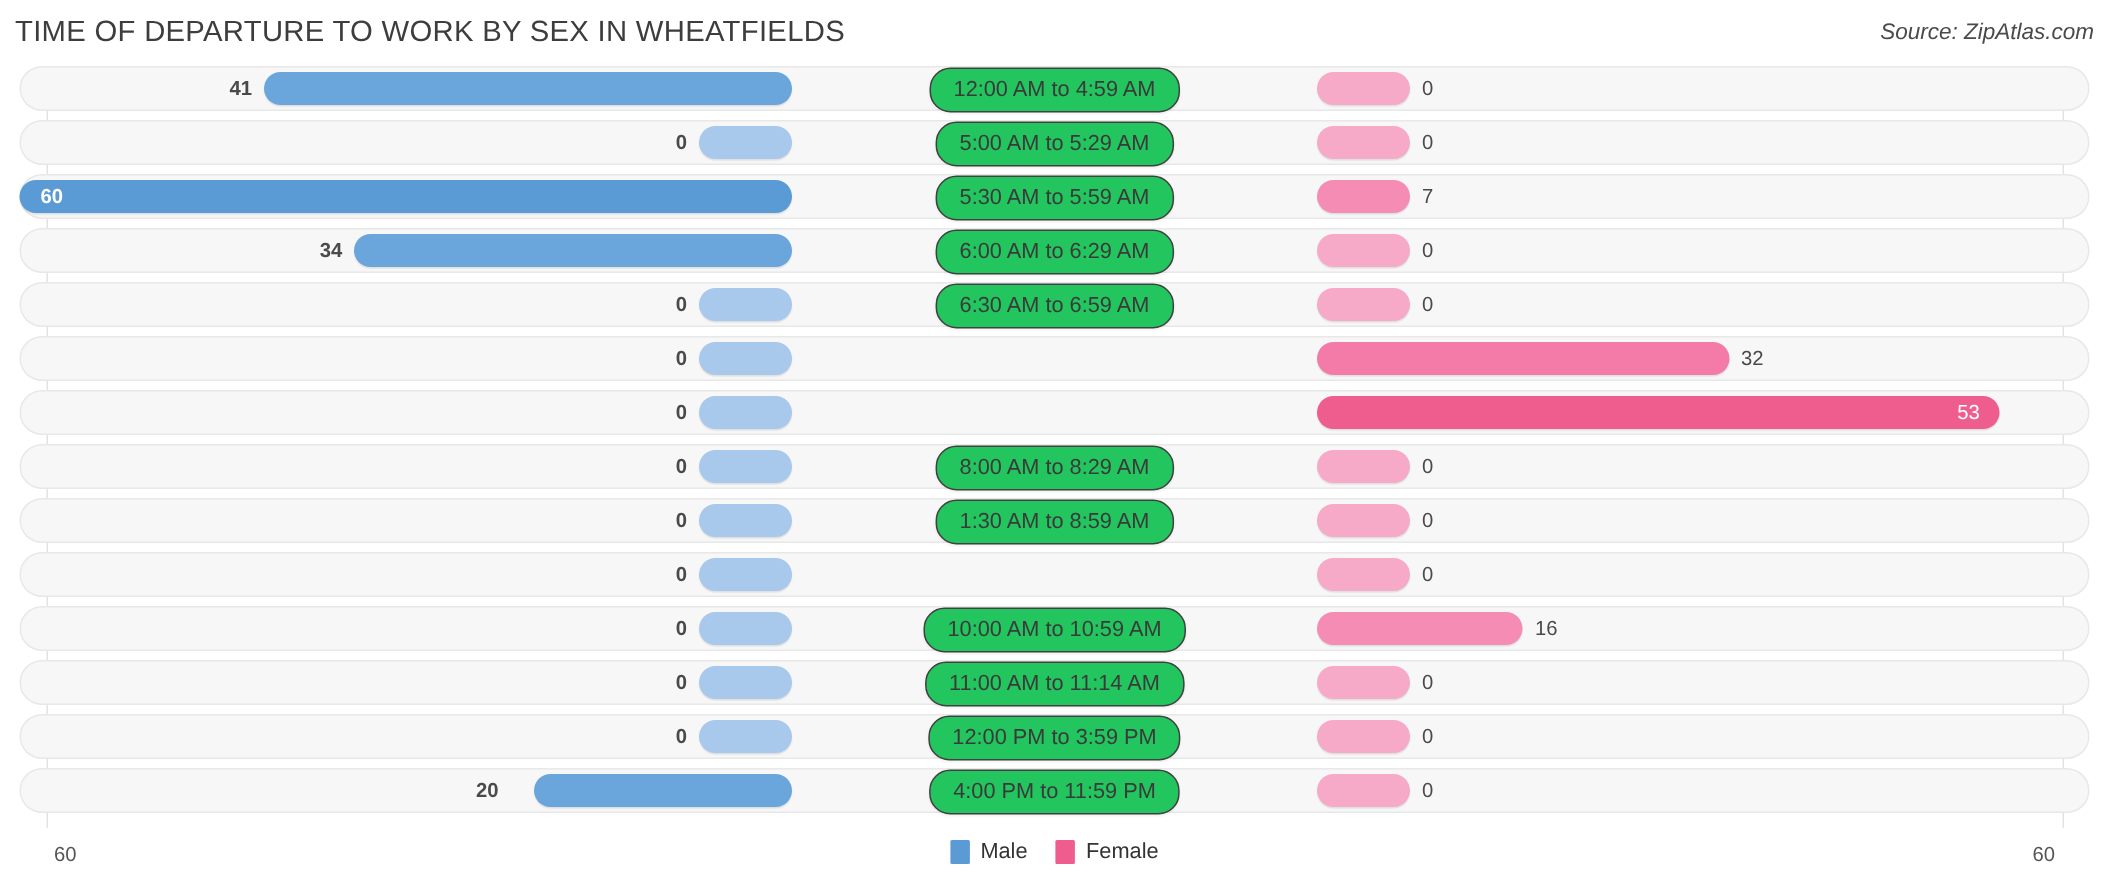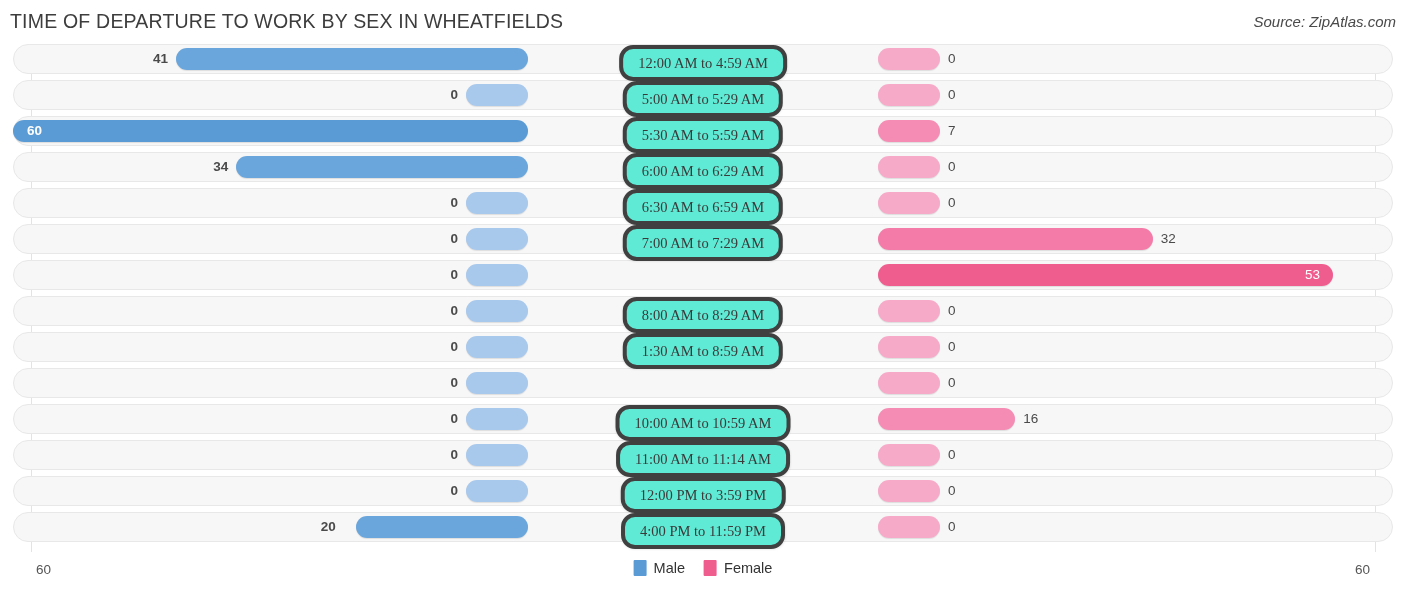--- a/index.html
+++ b/index.html
@@ -130,29 +130,28 @@
 
   
   .center-label {
     position: absolute;
     left: 50%;
     transform: translateX(-50%);
     top: 1px;
     height: 28px;
     line-height: 28px;
     padding: 0 15px;
-    background: #5eead4;
-    border: 4px solid #404040;
+    background: #22c55e;
+    border: 1px solid #404040;
     border-radius: 14px;
     font-size: 14.5px;
     color: #3a3a3a;
     white-space: nowrap;
     box-shadow: 0 1px 2px rgba(0,0,0,.07);
     z-index: 4;
-    font-family: Liberation Serif, serif;
   }
 
   
   .footer {
     position: absolute;
     left: 0;
     top: 552px;
     width: 1406px;
     height: 43px;
   }
@@ -241,21 +240,20 @@
         <div class="bar bar-female zero" style="width: 62px;"></div>
         <div class="val val-female" style="left: calc(50% + 245px);">0</div>
         <div class="center-label">6:30 AM to 6:59 AM</div>
       </div>
       <div class="row">
         <div class="track"></div>
         <div class="bar bar-male zero" style="width: 62px;"></div>
         <div class="val val-male" style="right: calc(50% + 285px); width: 40px; margin-right: 0px; transform: translateX(40px);">0</div>
         <div class="bar bar-female mid" style="width: 274.667px;"></div>
         <div class="val val-female" style="left: calc(50% + 457.667px);">32</div>
-        <div class="center-label">7:00 AM to 7:29 AM</div>
       </div>
       <div class="row">
         <div class="track"></div>
         <div class="bar bar-male zero" style="width: 62px;"></div>
         <div class="val val-male" style="right: calc(50% + 285px); width: 40px; margin-right: 0px; transform: translateX(40px);">0</div>
         <div class="bar bar-female peak" style="width: 454.917px;"></div>
         <div class="val val-female inside" style="left: calc(50% + 601.917px);">53</div>
       </div>
       <div class="row">
         <div class="track"></div>
@@ -300,21 +298,21 @@
         <div class="track"></div>
         <div class="bar bar-male zero" style="width: 62px;"></div>
         <div class="val val-male" style="right: calc(50% + 285px); width: 40px; margin-right: 0px; transform: translateX(40px);">0</div>
         <div class="bar bar-female zero" style="width: 62px;"></div>
         <div class="val val-female" style="left: calc(50% + 245px);">0</div>
         <div class="center-label">12:00 PM to 3:59 PM</div>
       </div>
       <div class="row">
         <div class="track"></div>
         <div class="bar bar-male" style="width: 171.667px;"></div>
-        <div class="val val-male" style="right: calc(50% + 394.667px); width: 40px; margin-right: 0px; transform: translateX(40px); text-align: center;">20</div>
+        <div class="val val-male" style="right: calc(50% + 394.667px); width: 40px; margin-right: 16px; transform: translateX(40px);">20</div>
         <div class="bar bar-female zero" style="width: 62px;"></div>
         <div class="val val-female" style="left: calc(50% + 245px);">0</div>
         <div class="center-label">4:00 PM to 11:59 PM</div>
       </div>
     </div>
 </div>
 
 <div class="footer">
   <div class="axis-label axis-left">60</div>
   <div class="axis-label axis-right">60</div>

